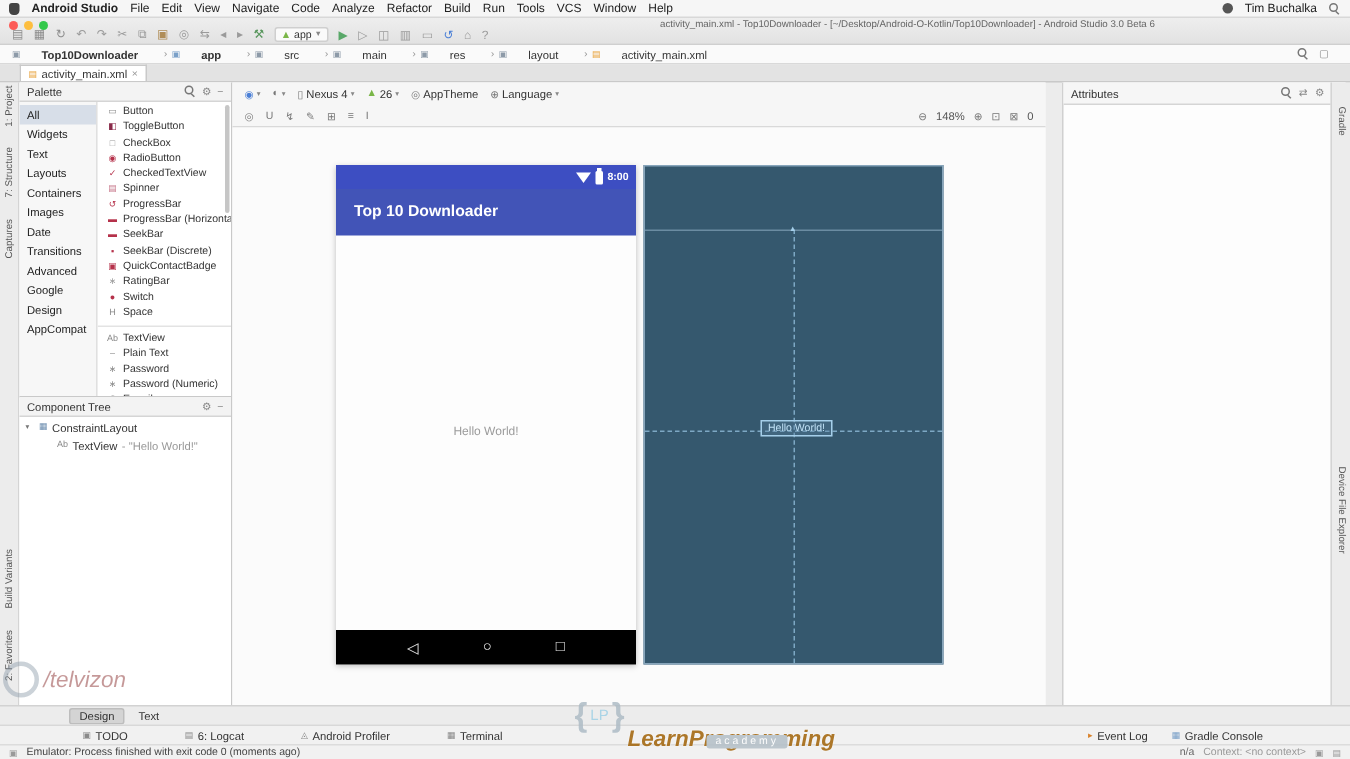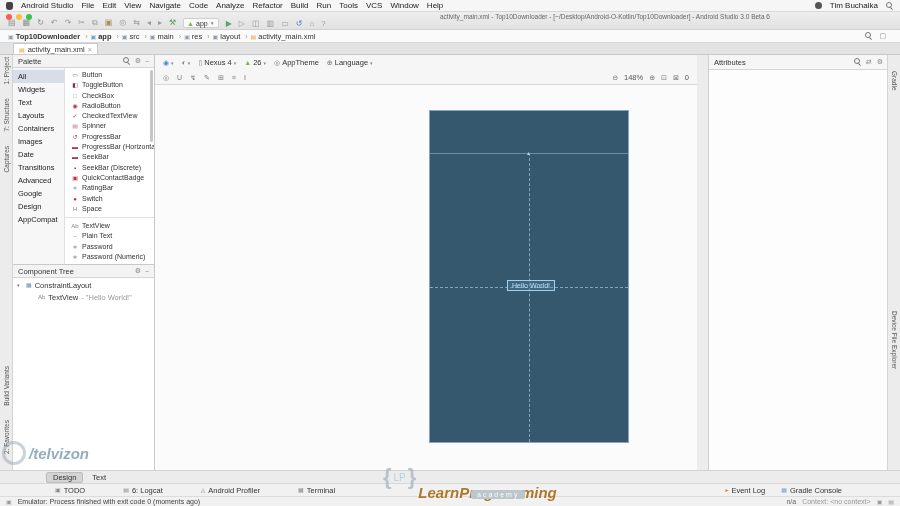--- a/index.html
+++ b/index.html
@@ -4,21 +4,21 @@
 <style>
   * { margin:0; padding:0; box-sizing:border-box; }
   html,body { width:900px; height:506px; overflow:hidden; }
   body { font-family:"Liberation Sans", sans-serif; background:#ececec; position:relative; color:#333; }
 
   
   #menubar { position:absolute; left:0; top:0; width:900px; height:12px; background:#f6f6f6;
              border-bottom:1px solid #d8d8d8; display:flex; align-items:center; gap:8px;
              padding:0 6px; font-size:8px; color:#222; }
   .apple { width:7px; height:8px; background:#444; border-radius:2px 2px 3px 3px; }
-  .appmenu { font-weight:normal;text-align:right; }
+  .appmenu { font-weight:bold;text-align:right; }
   .menu-item { white-space:nowrap; }
   #menubar .spacer { flex:1; }
   .user-ico { width:7px; height:7px; border-radius:50%; background:#555; position:relative; }
   .mag { position:relative; width:8px; height:8px; display:inline-block; }
   .mag::before { content:""; position:absolute; width:4px; height:4px; border:1px solid #777; border-radius:50%; left:0; top:0; }
   .mag::after { content:""; position:absolute; width:3px; height:1px; background:#777; transform:rotate(45deg); left:4px; top:6px; }
 
   
   #chrome { position:absolute; left:0; top:12px; width:900px; height:18px;
             background:linear-gradient(#eeeeee,#e2e2e2); border-bottom:1px solid #cfcfcf; }
@@ -28,21 +28,21 @@
   #win-title { position:absolute; left:440px; top:1px; font-size:6.5px; color:#666; white-space:nowrap; }
   #main-toolbar { position:absolute; left:8px; top:6px; display:flex; align-items:center; gap:7px; font-size:8px; }
   .tb-ico { color:#8c8c8c; cursor:default; }
   .run-chip { display:flex; align-items:center; gap:2px; background:#fafafa; border:1px solid #cfcfcf;
               border-radius:2px; padding:0 3px; font-size:7px; height:10px; }
   .caret { font-size:5px; color:#888; }
 
   
   #breadcrumb { position:absolute; left:0; top:30px; width:900px; height:13px; background:#fafafa;
                 border-bottom:1px solid #d9d9d9; display:flex; align-items:center; padding-left:8px; font-size:7.5px; }
-  .crumb { display:flex; align-items:center; gap:2px; }
+  .crumb { display:flex; align-items:center; gap:14px; }
   .crumb.bold .crumb-label { font-weight:bold; }
   .crumb-ico { font-size:6px; }
   .crumb-sep { color:#999; margin:0 3px; font-size:7px; }
   .crumb:last-child .crumb-sep { display:none; }
   #breadcrumb .spacer { flex:1; }
   #breadcrumb .right-icos { display:flex; gap:6px; margin-right:14px; align-items:center; }
 
   
   #tabbar { position:absolute; left:0; top:43px; width:900px; height:12px; background:#e3e3e3;
             border-bottom:1px solid #c9c9c9; display:flex; align-items:flex-end; padding-left:13px; }
@@ -137,21 +137,21 @@
                border-top:1px solid #dcdcdc; display:flex; align-items:center; font-size:7px; color:#444; padding:0 6px; gap:6px; }
   .sb-ico { font-size:6px; color:#999; }
   #statusbar .spacer { flex:1; }
   #statusbar .ctx { color:#999; }
   #statusbar .na { color:#666; }
 
   
   #wm-corner { position:absolute; left:2px; top:441px; display:flex; align-items:center; gap:3px;
                opacity:.45; z-index:50; pointer-events:none; }
   #wm-corner .circ { width:24px; height:24px; border:3px solid #8d9caa; border-radius:50%; }
-  #wm-corner .txt { font-size:15px; font-weight:bold; font-style:italic; color:#0c4a6e; }
+  #wm-corner .txt { font-size:15px; font-weight:normal; font-style:italic; color:#7f1d1d; }
   #wm-center { position:absolute; left:383px; top:464px; z-index:50; pointer-events:none; opacity:.85;
                display:flex; align-items:flex-start; gap:2px; }
   .lp-brace { font-size:22px; color:#aebcc6; font-weight:bold; line-height:26px; }
   .lp-mono { font-size:10px; color:#9fd0e6; font-weight:normal; margin-top:8px; }
   .lp-main { font-size:15px; font-style:italic; color:#a16207; font-weight:bold; text-shadow:0 0 1px #fff; margin-top:20px; }
   .lp-badge { position:absolute; left:88px; top:26px; background:#b3bfc7; color:#fff; font-size:7px;
               letter-spacing:2px; padding:1px 6px; border-radius:2px; }
 </style>
 </head>
 <body>
@@ -513,20 +513,38 @@
           <span class="dt-ico">⊕</span>
           <span class="dt-ico">⊡</span>
           <span class="dt-ico">⊠</span>
           <span>0</span>
         </span>
       </div>
     </div>
 
     <div id="canvas">
 
+      <div id="phone">
+        <div id="p-status">
+          <svg width="10" height="8">
+              <polygon points="0,1 10,1 5,8" fill="#fff"></polygon>
+            </svg>
+          <span class="batt"></span>
+          <span class="time">8:00</span>
+        </div>
+        <div id="p-appbar">Top 10 Downloader</div>
+        <div id="p-body">
+          <div id="p-hello">Hello World!</div>
+        </div>
+        <div id="p-nav">
+          <span class="nav-g">◁</span>
+          <span class="nav-g">○</span>
+          <span class="nav-g">□</span>
+        </div>
+      </div>
 
       <div id="blueprint">
         <div class="bp-appline"></div>
         <div class="bp-vdash"></div>
         <div class="bp-hdash"></div>
         <div class="bp-arrow">▲</div>
         <div id="bp-select">Hello World!</div>
       </div>
     </div>
   </div>

